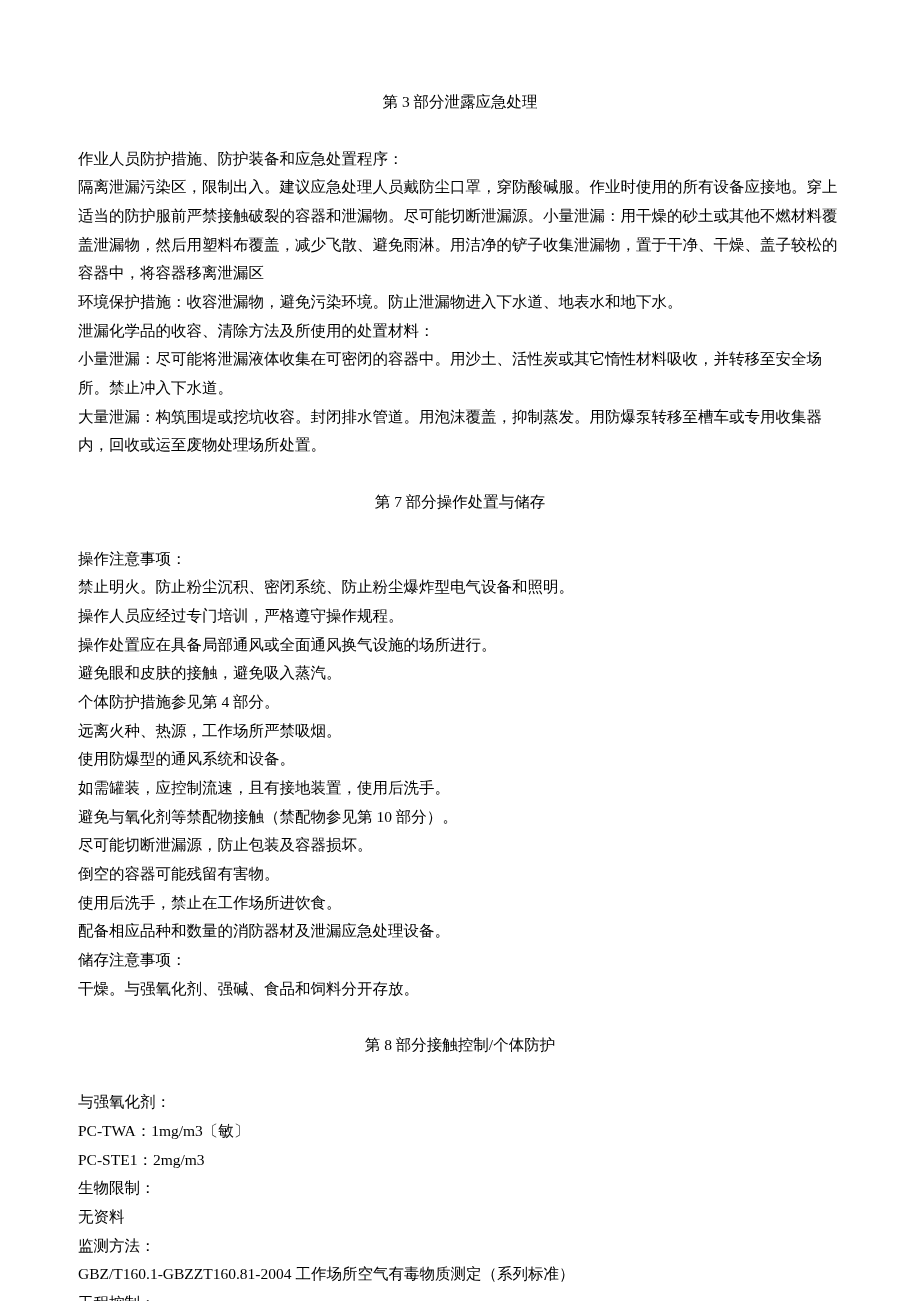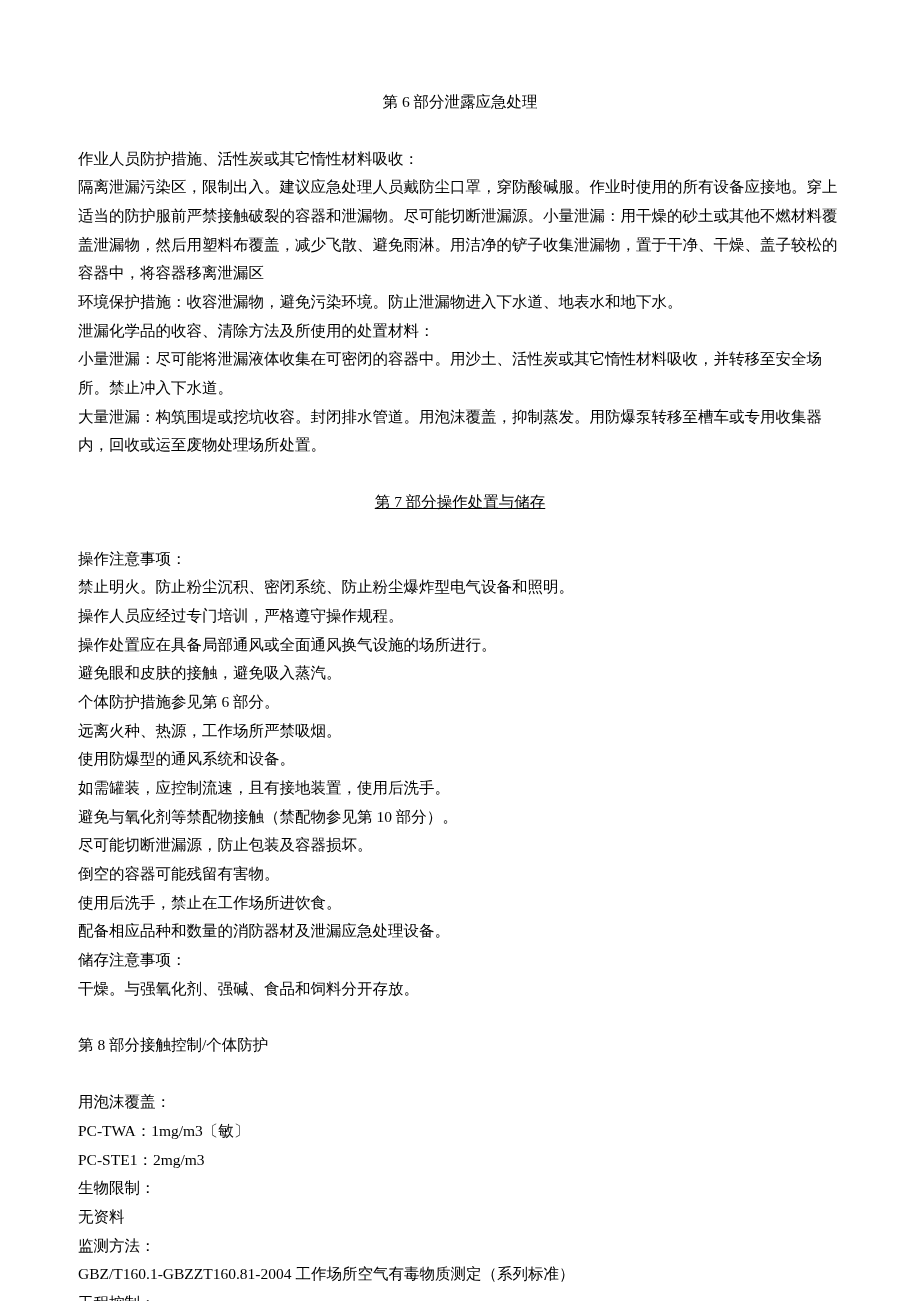--- a/index.html
+++ b/index.html
@@ -16,63 +16,62 @@
     .section-title {
       text-align: center;
       margin-bottom: 28px;
       font-weight: normal;
     }
     .section-title-mid1 {
       text-align: center;
       margin-top: 28px;
       margin-bottom: 28px;
       font-weight: normal;
-      text-decoration: underline;
     }
     .section-title-mid2 {
-      text-align: left;
+      text-align: center;
       margin-top: 28px;
       margin-bottom: 28px;
       font-weight: normal;
     }
     .para { }
   </style>
 </head>
 <body>
 
-<div class="section-title">第 6 部分泄露应急处理</div>
+<div class="section-title">第 3 部分泄露应急处理</div>
 
-<div class="para">作业人员防护措施、活性炭或其它惰性材料吸收：</div>
+<div class="para">作业人员防护措施、防护装备和应急处置程序：</div>
 <div class="para">隔离泄漏污染区，限制出入。建议应急处理人员戴防尘口罩，穿防酸碱服。作业时使用的所有设备应接地。穿上适当的防护服前严禁接触破裂的容器和泄漏物。尽可能切断泄漏源。小量泄漏：用干燥的砂土或其他不燃材料覆盖泄漏物，然后用塑料布覆盖，减少飞散、避免雨淋。用洁净的铲子收集泄漏物，置于干净、干燥、盖子较松的容器中，将容器移离泄漏区</div>
 <div class="para">环境保护措施：收容泄漏物，避免污染环境。防止泄漏物进入下水道、地表水和地下水。</div>
 <div class="para">泄漏化学品的收容、清除方法及所使用的处置材料：</div>
 <div class="para">小量泄漏：尽可能将泄漏液体收集在可密闭的容器中。用沙土、活性炭或其它惰性材料吸收，并转移至安全场所。禁止冲入下水道。</div>
 <div class="para">大量泄漏：构筑围堤或挖坑收容。封闭排水管道。用泡沫覆盖，抑制蒸发。用防爆泵转移至槽车或专用收集器内，回收或运至废物处理场所处置。</div>
 
 <div class="section-title-mid1">第 7 部分操作处置与储存</div>
 
 <div class="para">操作注意事项：</div>
 <div class="para">禁止明火。防止粉尘沉积、密闭系统、防止粉尘爆炸型电气设备和照明。</div>
 <div class="para">操作人员应经过专门培训，严格遵守操作规程。</div>
 <div class="para">操作处置应在具备局部通风或全面通风换气设施的场所进行。</div>
 <div class="para">避免眼和皮肤的接触，避免吸入蒸汽。</div>
-<div class="para">个体防护措施参见第 6 部分。</div>
+<div class="para">个体防护措施参见第 4 部分。</div>
 <div class="para">远离火种、热源，工作场所严禁吸烟。</div>
 <div class="para">使用防爆型的通风系统和设备。</div>
 <div class="para">如需罐装，应控制流速，且有接地装置，使用后洗手。</div>
 <div class="para">避免与氧化剂等禁配物接触（禁配物参见第 10 部分）。</div>
 <div class="para">尽可能切断泄漏源，防止包装及容器损坏。</div>
 <div class="para">倒空的容器可能残留有害物。</div>
 <div class="para">使用后洗手，禁止在工作场所进饮食。</div>
 <div class="para">配备相应品种和数量的消防器材及泄漏应急处理设备。</div>
 <div class="para">储存注意事项：</div>
 <div class="para">干燥。与强氧化剂、强碱、食品和饲料分开存放。</div>
 
 <div class="section-title-mid2">第 8 部分接触控制/个体防护</div>
 
-<div class="para">用泡沫覆盖：</div>
+<div class="para">与强氧化剂：</div>
 <div class="para">PC-TWA：1mg/m3〔敏〕</div>
 <div class="para">PC-STE1：2mg/m3</div>
 <div class="para">生物限制：</div>
 <div class="para">无资料</div>
 <div class="para">监测方法：</div>
 <div class="para">GBZ/T160.1-GBZZT160.81-2004 工作场所空气有毒物质测定（系列标准）</div>
 <div class="para">工程控制：</div>
 
 </body></html>

